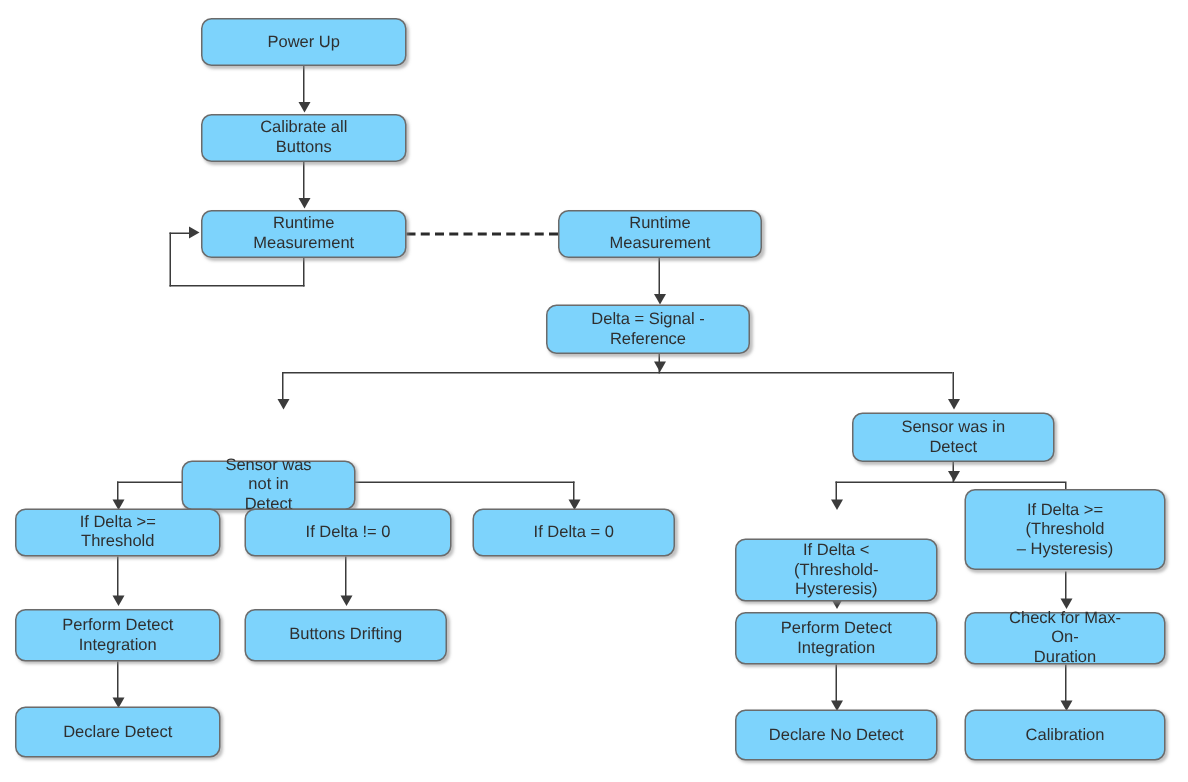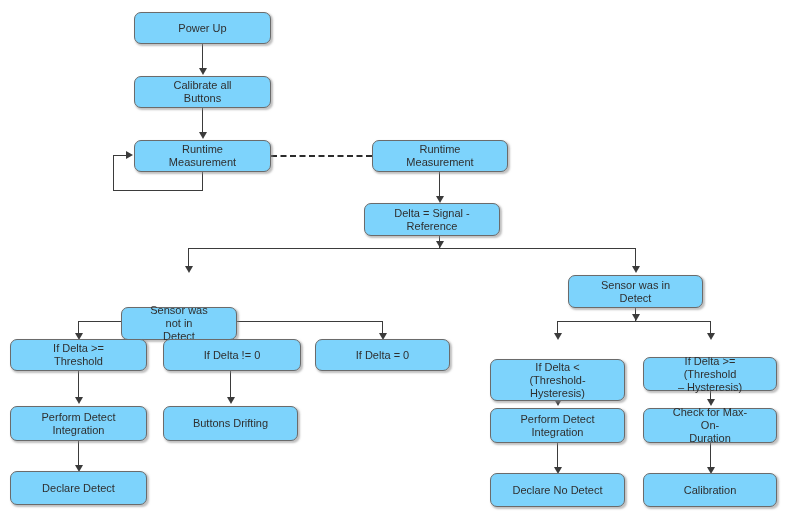--- a/index.html
+++ b/index.html
@@ -154,21 +154,21 @@
 
   <div class="node" style="left:10px; top:339px; width:137px; height:32px;">If Delta &gt;= Threshold</div>
 
   <div class="node" style="left:163px; top:339px; width:138px; height:32px;">If Delta != 0</div>
 
   <div class="node" style="left:315px; top:339px; width:135px; height:32px;">If Delta = 0</div>
 
   <div class="node" style="left:490px; top:359px; width:135px; height:42px;">If Delta &lt; (Threshold-
 Hysteresis)</div>
 
-  <div class="node" style="left:643px; top:357px; width:134px; height:34px;">If Delta &gt;= (Threshold
+  <div class="node" style="left:643px; top:326px; width:134px; height:54px;">If Delta &gt;= (Threshold
 – Hysteresis)</div>
 
   <div class="node" style="left:10px; top:406px; width:137px; height:35px;">Perform Detect
 Integration</div>
 
   <div class="node" style="left:163px; top:406px; width:135px; height:35px;">Buttons Drifting</div>
 
   <div class="node" style="left:490px; top:408px; width:135px; height:35px;">Perform Detect
 Integration</div>
 

